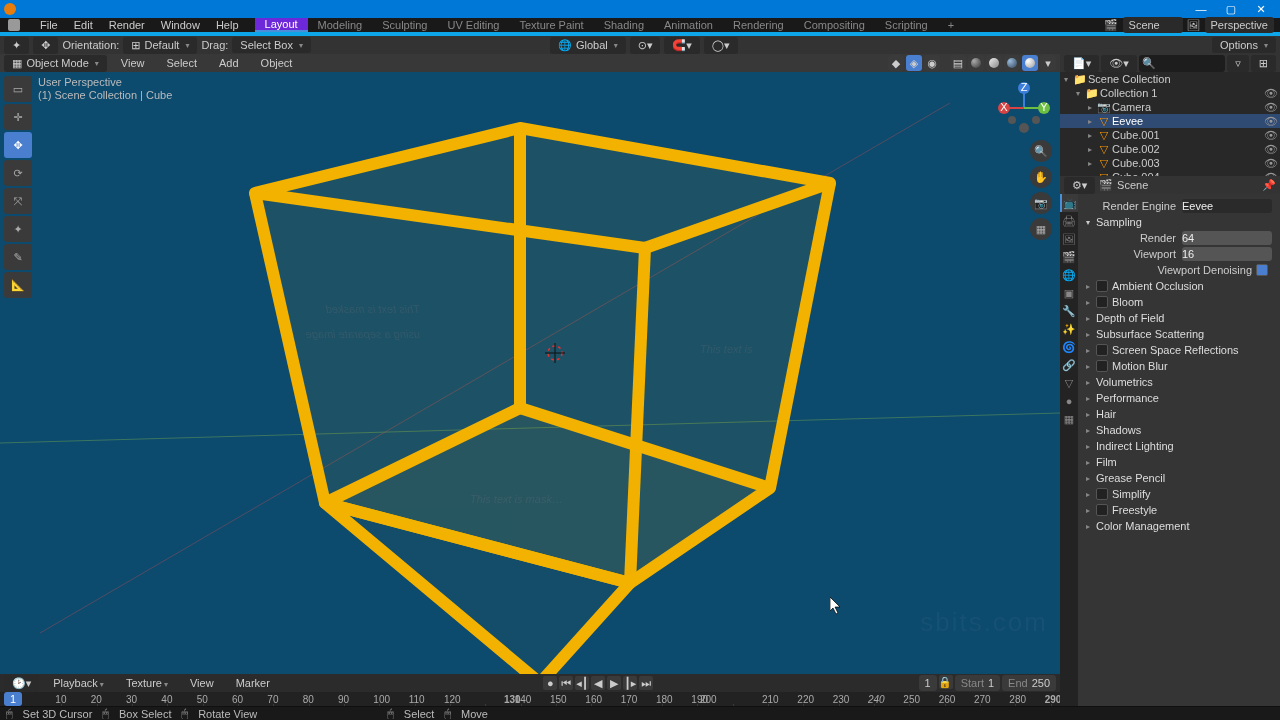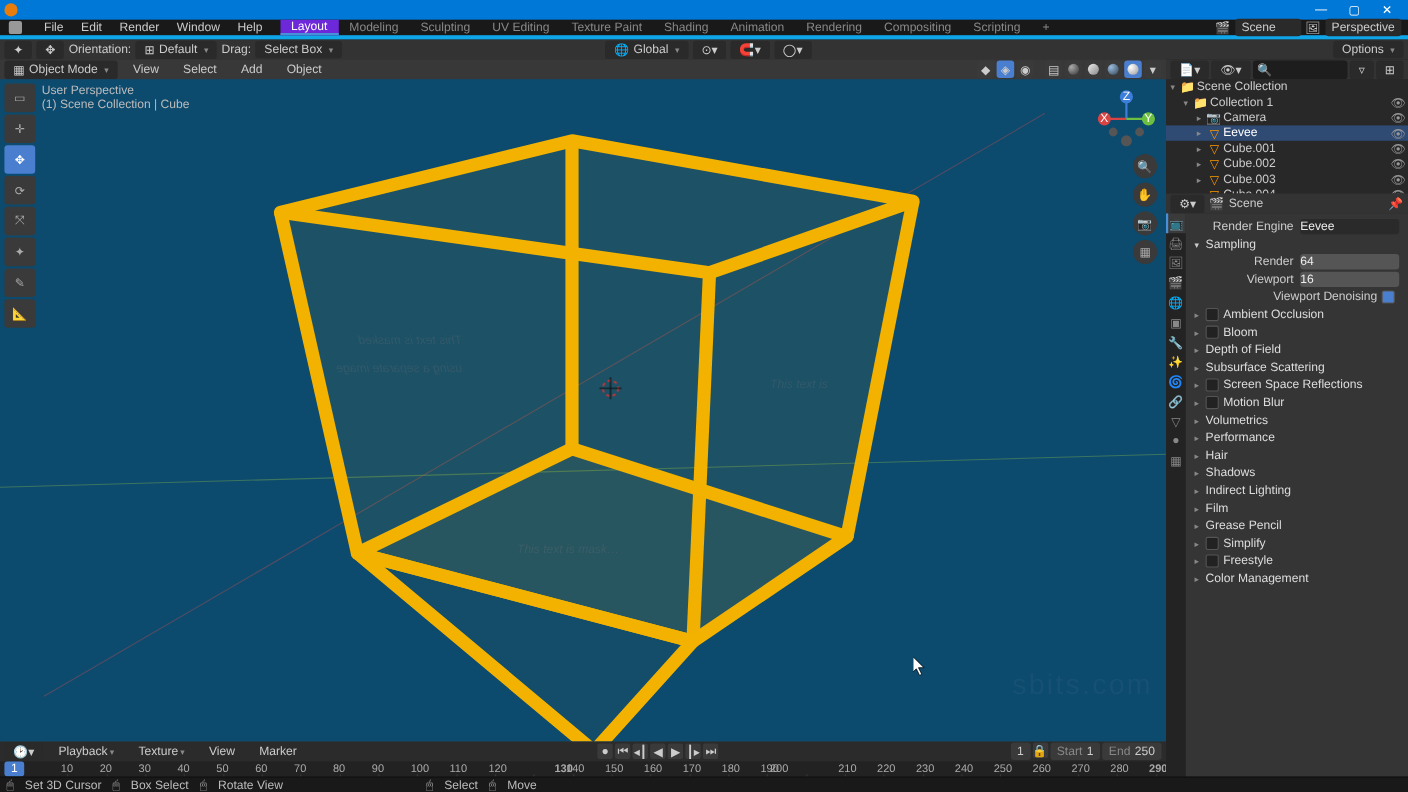--- a/index.html
+++ b/index.html
@@ -361,21 +361,21 @@
         <div class="tick" style="left: 691.333px;">190</div>
         <div class="tickline" style="left: 732.667px;"></div>
         <div class="tick" style="left: 700px;">200</div>
         <div class="tickline" style="left: 768px;"></div>
         <div class="tick" style="left: 762px;">210</div>
         <div class="tickline" style="left: 803.333px;"></div>
         <div class="tick" style="left: 797.333px;">220</div>
         <div class="tickline" style="left: 838.667px;"></div>
         <div class="tick" style="left: 832.667px;">230</div>
         <div class="tickline" style="left: 874px;"></div>
-        <div class="tick" style="left: 868px;">240</div>
+        <div class="tick" style="left: 868px; font-style: italic;">240</div>
         <div class="tickline" style="left: 909.333px;"></div>
         <div class="tick" style="left: 903.333px;">250</div>
         <div class="tickline" style="left: 944.667px;"></div>
         <div class="tick" style="left: 938.667px;">260</div>
         <div class="tickline" style="left: 980px;"></div>
         <div class="tick" style="left: 974px;">270</div>
         <div class="tickline" style="left: 1015.33px;"></div>
         <div class="tick" style="left: 1009.33px;">280</div>
         <div class="tickline" style="left: 1050.67px;"></div>
         <div class="tick" style="left: 1044.67px; font-weight: bold;">290</div>

